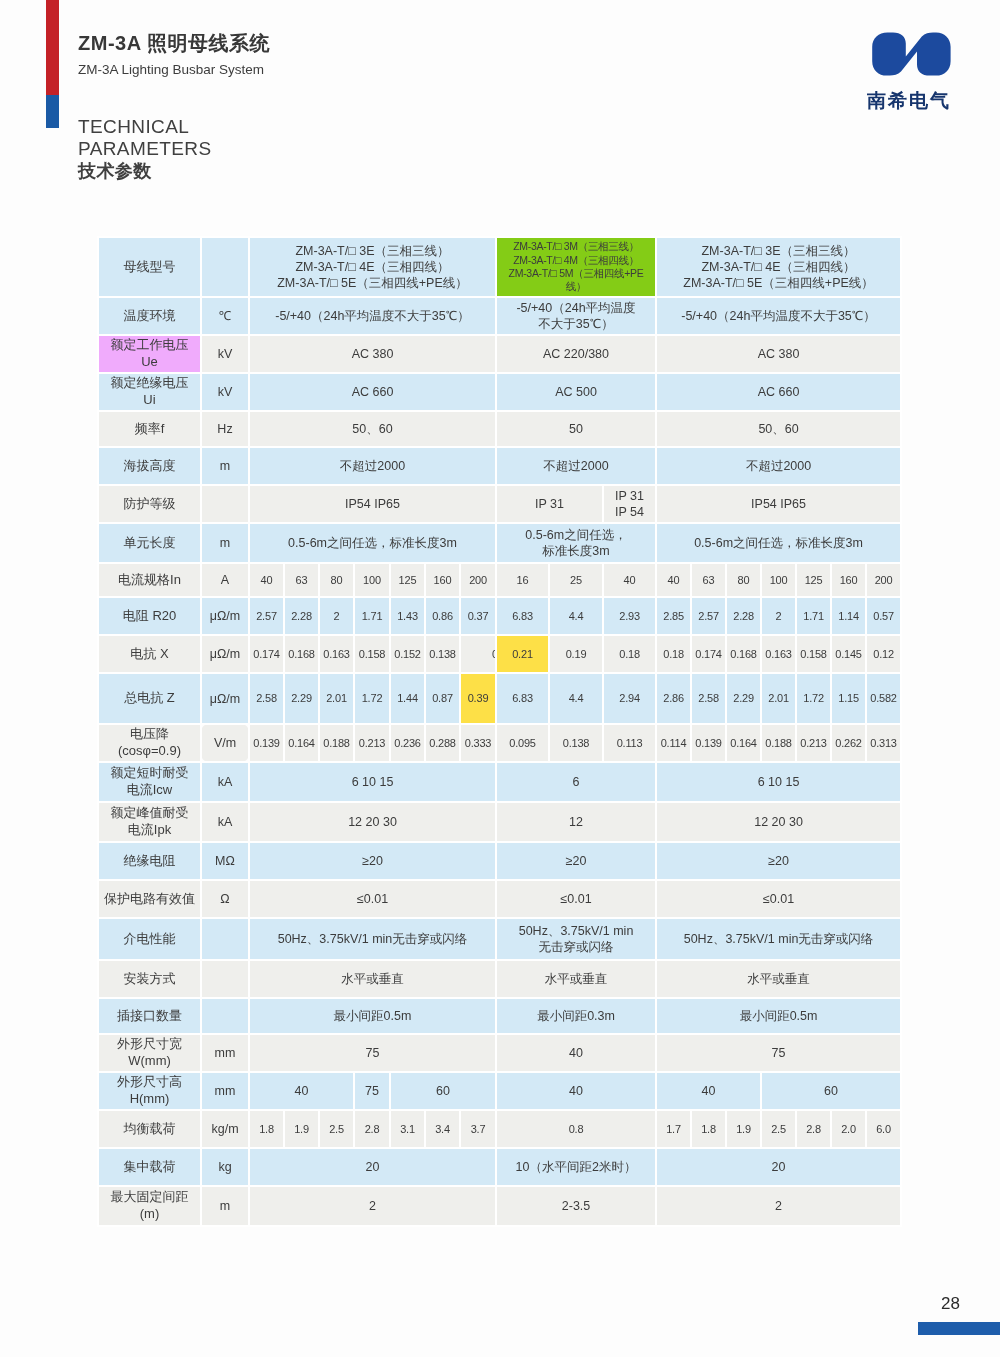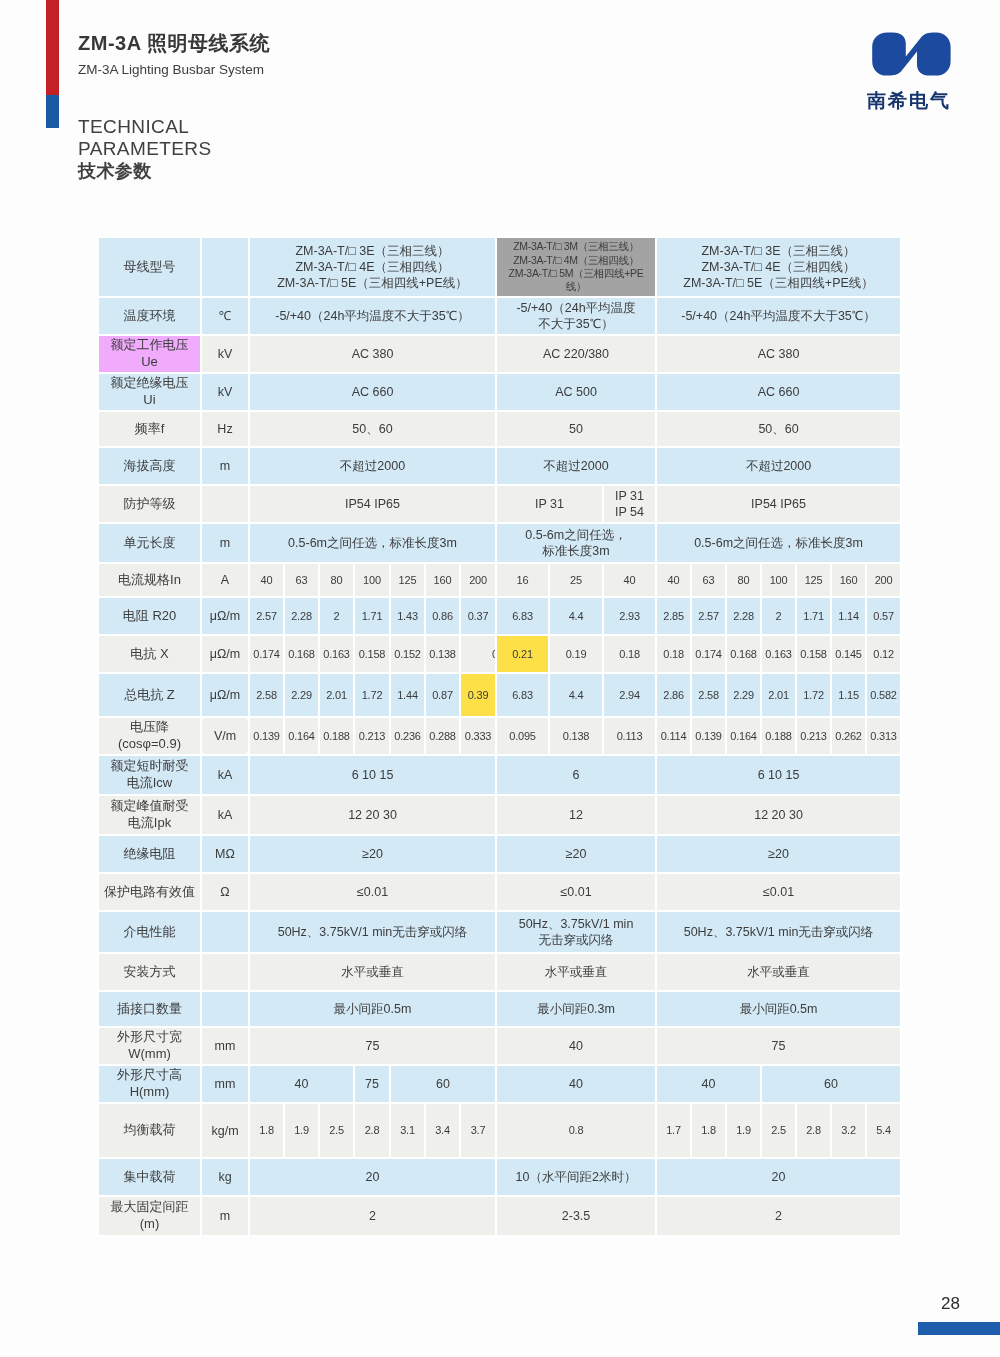--- a/index.html
+++ b/index.html
@@ -91,21 +91,21 @@
         <col style="width: 35px;">
         <col style="width: 35px;">
       </colgroup>
     <tbody id="tbl">
         <tr style="height: 60px;">
           <td class="lbl" style="background: rgb(211, 233, 246);">母线型号</td>
           <td style="background: rgb(211, 233, 246);"></td>
           <td colspan="7" style="background: rgb(211, 233, 246);">ZM-3A-T/□ 3E（三相三线）
 ZM-3A-T/□ 4E（三相四线）
 ZM-3A-T/□ 5E（三相四线+PE线）</td>
-          <td colspan="3" class="xs" style="background: #a3a3a3;">ZM-3A-T/□ 3M（三相三线）
+          <td colspan="3" class="xs" style="background: #84cc16;">ZM-3A-T/□ 3M（三相三线）
 ZM-3A-T/□ 4M（三相四线）
 ZM-3A-T/□ 5M（三相四线+PE线）</td>
           <td colspan="7" style="background: rgb(211, 233, 246);">ZM-3A-T/□ 3E（三相三线）
 ZM-3A-T/□ 4E（三相四线）
 ZM-3A-T/□ 5E（三相四线+PE线）</td>
         </tr>
         <tr style="height: 38px;">
           <td class="lbl" style="background: rgb(211, 233, 246);">温度环境</td>
           <td style="background: rgb(211, 233, 246);">℃</td>
           <td colspan="7" style="background: rgb(211, 233, 246);">-5/+40（24h平均温度不大于35℃）</td>
@@ -216,21 +216,21 @@
           <td style="background: rgb(239, 239, 236);">0.19</td>
           <td style="background: rgb(239, 239, 236);">0.18</td>
           <td style="background: rgb(239, 239, 236);">0.18</td>
           <td style="background: rgb(239, 239, 236);">0.174</td>
           <td style="background: rgb(239, 239, 236);">0.168</td>
           <td style="background: rgb(239, 239, 236);">0.163</td>
           <td style="background: rgb(239, 239, 236);">0.158</td>
           <td style="background: rgb(239, 239, 236);">0.145</td>
           <td style="background: rgb(239, 239, 236);">0.12</td>
         </tr>
-        <tr class="small" style="height: 44px;">
+        <tr class="small" style="height: 51px;">
           <td class="lbl" style="background: rgb(211, 233, 246);">总电抗 Z</td>
           <td style="background: rgb(211, 233, 246);">μΩ/m</td>
           <td style="background: rgb(211, 233, 246);">2.58</td>
           <td style="background: rgb(211, 233, 246);">2.29</td>
           <td style="background: rgb(211, 233, 246);">2.01</td>
           <td style="background: rgb(211, 233, 246);">1.72</td>
           <td style="background: rgb(211, 233, 246);">1.44</td>
           <td style="background: rgb(211, 233, 246);">0.87</td>
           <td style="background: #fde047;">0.39</td>
           <td style="background: rgb(211, 233, 246);">6.83</td>
@@ -330,38 +330,38 @@
           <td class="lbl" style="background: rgb(211, 233, 246);">外形尺寸高
 H(mm)</td>
           <td style="background: rgb(211, 233, 246);">mm</td>
           <td colspan="3" style="background: rgb(211, 233, 246);">40</td>
           <td style="background: rgb(211, 233, 246);">75</td>
           <td colspan="3" style="background: rgb(211, 233, 246);">60</td>
           <td colspan="3" style="background: rgb(211, 233, 246);">40</td>
           <td colspan="3" style="background: rgb(211, 233, 246);">40</td>
           <td colspan="4" style="background: rgb(211, 233, 246);">60</td>
         </tr>
-        <tr class="small" style="height: 55px;">
+        <tr class="small" style="height: 38px;">
           <td class="lbl" style="background: rgb(239, 239, 236);">均衡载荷</td>
           <td style="background: rgb(239, 239, 236);">kg/m</td>
           <td style="background: rgb(239, 239, 236);">1.8</td>
           <td style="background: rgb(239, 239, 236);">1.9</td>
           <td style="background: rgb(239, 239, 236);">2.5</td>
           <td style="background: rgb(239, 239, 236);">2.8</td>
           <td style="background: rgb(239, 239, 236);">3.1</td>
           <td style="background: rgb(239, 239, 236);">3.4</td>
           <td style="background: rgb(239, 239, 236);">3.7</td>
           <td colspan="3" style="background: rgb(239, 239, 236);">0.8</td>
           <td style="background: rgb(239, 239, 236);">1.7</td>
           <td style="background: rgb(239, 239, 236);">1.8</td>
           <td style="background: rgb(239, 239, 236);">1.9</td>
           <td style="background: rgb(239, 239, 236);">2.5</td>
           <td style="background: rgb(239, 239, 236);">2.8</td>
-          <td style="background: rgb(239, 239, 236);">3.2</td>
-          <td style="background: rgb(239, 239, 236);">5.4</td>
+          <td style="background: rgb(239, 239, 236);">2.0</td>
+          <td style="background: rgb(239, 239, 236);">6.0</td>
         </tr>
         <tr style="height: 38px;">
           <td class="lbl" style="background: rgb(211, 233, 246);">集中载荷</td>
           <td style="background: rgb(211, 233, 246);">kg</td>
           <td colspan="7" style="background: rgb(211, 233, 246);">20</td>
           <td colspan="3" style="background: rgb(211, 233, 246);">10（水平间距2米时）</td>
           <td colspan="7" style="background: rgb(211, 233, 246);">20</td>
         </tr>
         <tr style="height: 40px;">
           <td class="lbl" style="background: rgb(239, 239, 236);">最大固定间距

